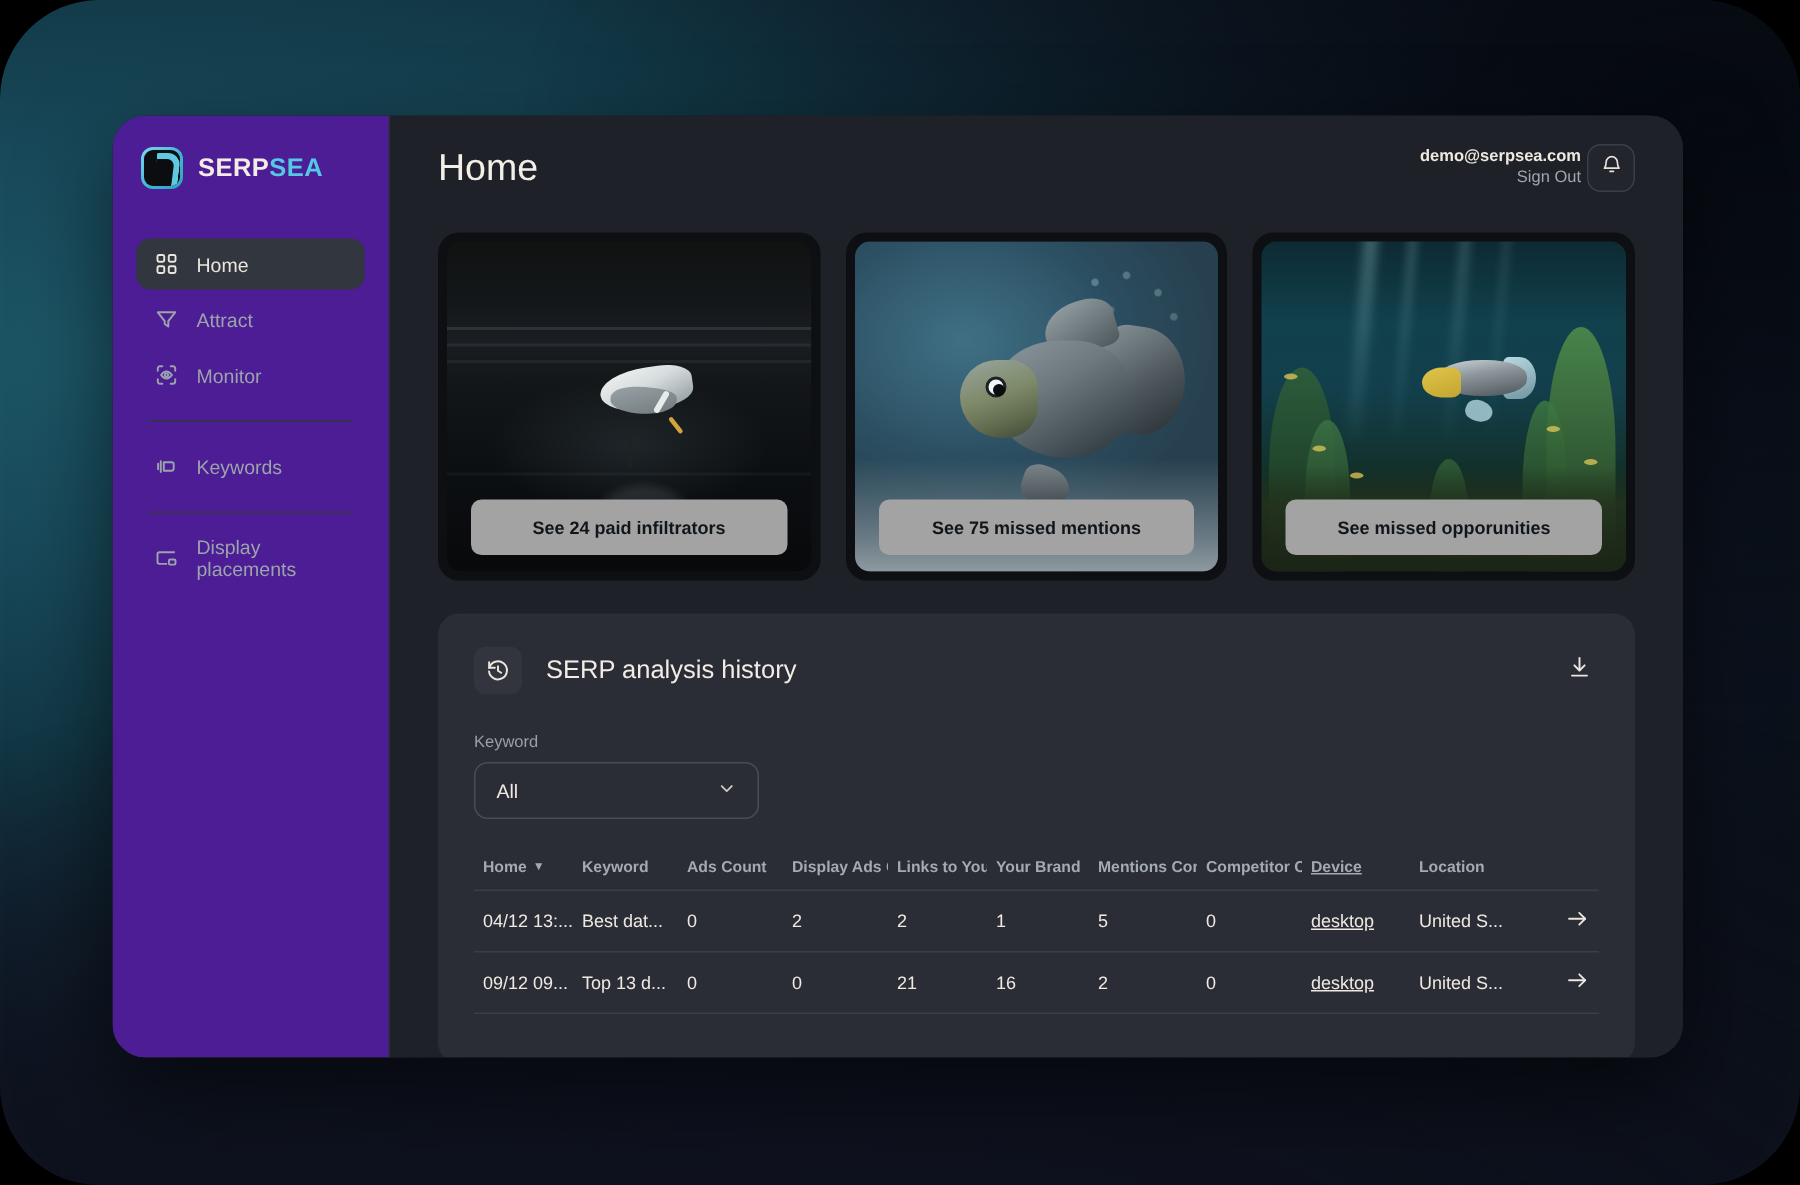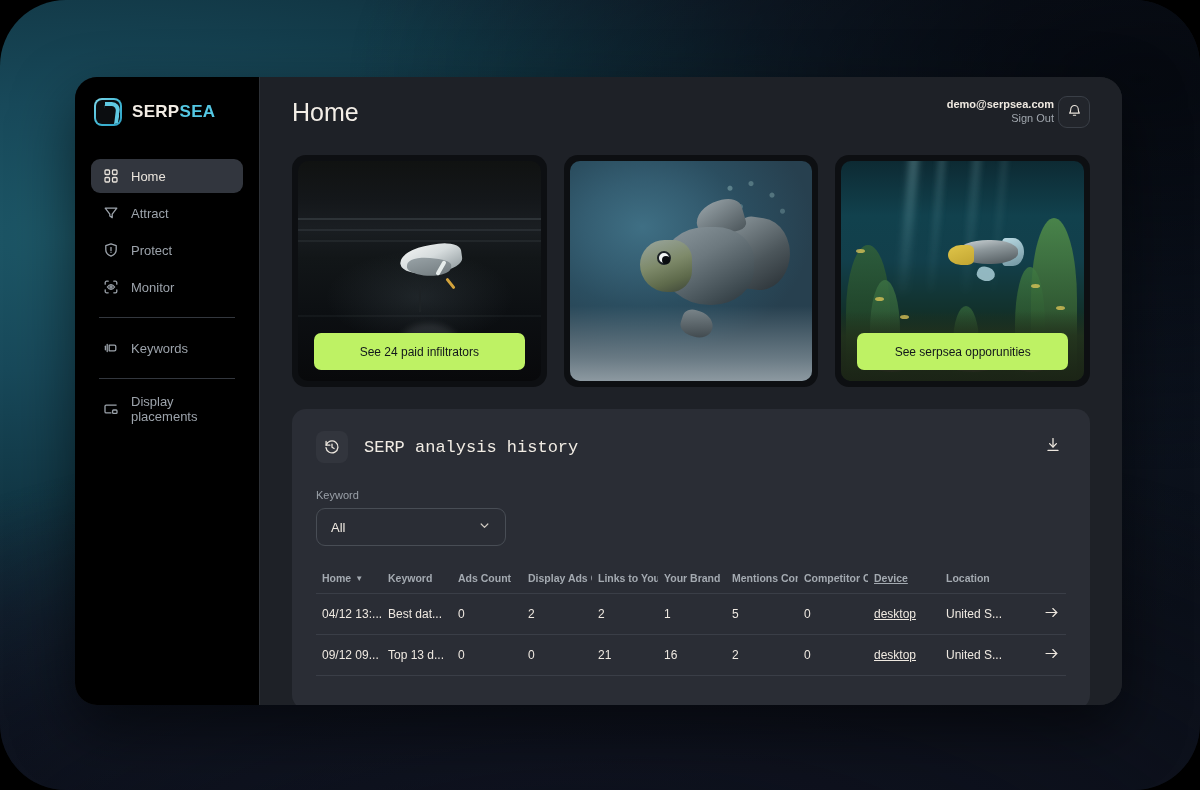--- a/index.html
+++ b/index.html
@@ -49,21 +49,21 @@
     border-radius: 22px 22px 22px 22px;
     overflow: hidden;
     display: flex;
     box-shadow: 0 24px 60px rgba(0,0,0,0.55);
   }
 
   
   #sidebar {
     width: 185px;
     flex: 0 0 185px;
-    background: #000000;
+    background: #4c1d95;
     border-right: 1px solid #2c3036;
     padding: 0 16px;
     display: flex;
     flex-direction: column;
   }
   #brand {
     display: flex;
     align-items: center;
     gap: 10px;
     height: 70px;
@@ -202,24 +202,24 @@
     background: #0d0f12;
     padding: 6px;
     cursor: pointer;
   }
   .promo-cta {
     position: absolute;
     left: 22px; right: 22px;
     bottom: 17px;
     height: 37px;
     border-radius: 7px;
-    background: #bef264;
+    background: #a3a3a3;
     color: #11161b;
     font-size: 12px;
-    font-weight: normal;
+    font-weight: bold;
     display: flex;
     align-items: center;
     justify-content: center;
     cursor: pointer;
   }
 
   
   .art-egret {
     background:
       radial-gradient(55% 30% at 50% 62%, rgba(120,140,150,0.16) 0%, rgba(0,0,0,0) 70%),
@@ -425,21 +425,20 @@
   #history-icon-box {
     width: 32px; height: 32px;
     border-radius: 8px;
     background: #32353d;
     display:flex; align-items:center; justify-content:center;
   }
   #history-title {
     font-size: 17px;
     color: #f1ece4;
     flex: 1 1 auto;
-    font-family: Liberation Mono, monospace;
   }
   #download-button {
     width: 26px; height: 26px;
     display:flex; align-items:center; justify-content:center;
     cursor: pointer;
   }
 
   #filter-block { margin-top: 26px; }
   #filter-label {
     font-size: 11px;
@@ -539,30 +538,20 @@
 
         <div class="nav-item">
           <span class="nav-icon">
             <svg width="16" height="16" viewBox="0 0 16 16" fill="none" stroke="currentColor" stroke-width="1.3" stroke-linejoin="round">
               <path d="M2.2 3.2h11.6L9.2 9.1v3.6L6.8 11V9.1z"></path>
             </svg>
           </span>
           <span>Attract</span>
         </div>
 
-        <div class="nav-item">
-          <span class="nav-icon">
-            <svg width="16" height="16" viewBox="0 0 16 16" fill="none" stroke="currentColor" stroke-width="1.3" stroke-linejoin="round">
-              <path d="M8 1.8 13.2 3.6v4.1c0 3.2-2.2 5.3-5.2 6.5-3-1.2-5.2-3.3-5.2-6.5V3.6z"></path>
-              <path d="M8 5.6v3.1" stroke-linecap="round"></path>
-              <circle cx="8" cy="10.4" r="0.55" fill="currentColor" stroke="none"></circle>
-            </svg>
-          </span>
-          <span>Protect</span>
-        </div>
 
         <div class="nav-item">
           <span class="nav-icon">
             <svg width="16" height="16" viewBox="0 0 16 16" fill="none" stroke="currentColor" stroke-width="1.3" stroke-linecap="round">
               <path d="M2.2 5.2V3.6a1.4 1.4 0 0 1 1.4-1.4h1.6"></path>
               <path d="M13.8 5.2V3.6a1.4 1.4 0 0 0-1.4-1.4h-1.6"></path>
               <path d="M2.2 10.8v1.6a1.4 1.4 0 0 0 1.4 1.4h1.6"></path>
               <path d="M13.8 10.8v1.6a1.4 1.4 0 0 1-1.4 1.4h-1.6"></path>
               <path d="M4.4 8s1.6-2.3 3.6-2.3S11.6 8 11.6 8s-1.6 2.3-3.6 2.3S4.4 8 4.4 8z"></path>
               <circle cx="8" cy="8" r="1.1"></circle>
@@ -643,20 +632,21 @@
             <div class="art-goldfish">
               <div class="bubbles"></div>
               <div class="floor"></div>
               <div class="gf-tail"></div>
               <div class="gf-dorsal"></div>
               <div class="gf-body"></div>
               <div class="gf-ventral"></div>
               <div class="gf-head"></div>
               <div class="gf-eye"></div>
             </div>
+            <div class="promo-cta">See 75 missed mentions</div>
           </div>
 
           <div class="promo-card">
             <div class="art-aquarium">
               <div class="beam" style="left:26%"></div>
               <div class="beam" style="left:38%; width:6px; opacity:.8"></div>
               <div class="beam" style="left:52%; width:8px; opacity:.65"></div>
               <div class="beam" style="left:64%; width:5px; opacity:.5"></div>
               <div class="plant" style="left:2%;  width:44px; height:62%; background:linear-gradient(180deg,#2f5f3a,#16301c); opacity:.9;"></div>
               <div class="plant" style="left:12%; width:30px; height:46%; background:linear-gradient(180deg,#3b7143,#1a3320); opacity:.85;"></div>
@@ -670,21 +660,21 @@
               <div class="aq-fish-tail"></div>
               <div class="aq-fish-body"></div>
               <div class="aq-fish-head"></div>
               <div class="aq-fish-fin"></div>
               <div class="tiny" style="left:14%; top:62%"></div>
               <div class="tiny" style="left:24%; top:70%"></div>
               <div class="tiny" style="left:6%;  top:40%"></div>
               <div class="tiny" style="right:18%; top:56%"></div>
               <div class="tiny" style="right:8%;  top:66%"></div>
             </div>
-            <div class="promo-cta">See serpsea opporunities</div>
+            <div class="promo-cta">See missed opporunities</div>
           </div>
 
         </div>
 
         <div id="history-panel">
 
           <div id="history-head">
             <span id="history-icon-box">
               <svg width="18" height="18" viewBox="0 0 18 18" fill="none" stroke="#ece6de" stroke-width="1.3" stroke-linecap="round">
                 <path d="M3.2 7.2A6 6 0 1 1 3 9.6"></path>

